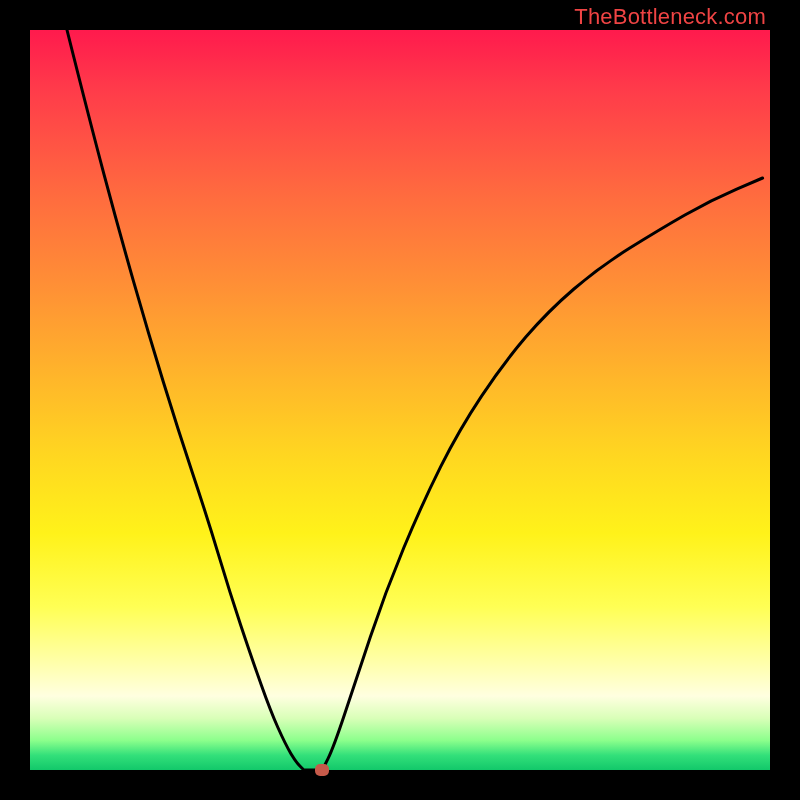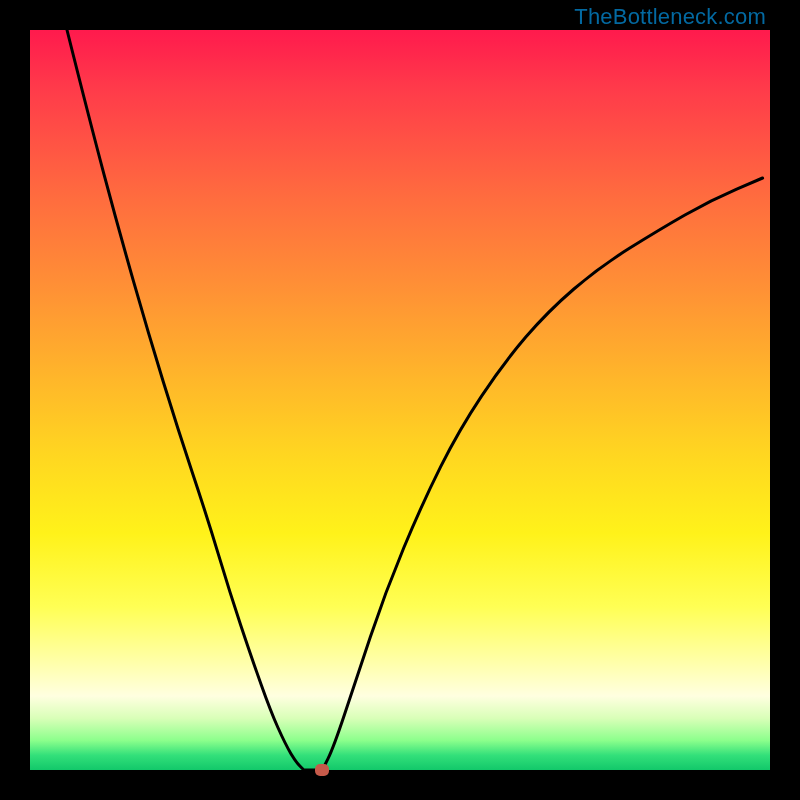--- a/index.html
+++ b/index.html
@@ -42,21 +42,21 @@
       #8cff8c 96%,
       #33e07a 98%,
       #12c86a 100%
     );
   }
 
   .watermark {
     position: absolute;
     top: 4px;
     right: 34px;
-    color: #0369a1;
+    color: #ef4444;
     font-size: 22px;
     letter-spacing: 0.2px;
     z-index: 50;
     user-select: none;
     pointer-events: none;
   }
 
   svg.curve {
     position: absolute;
     left: 0;

